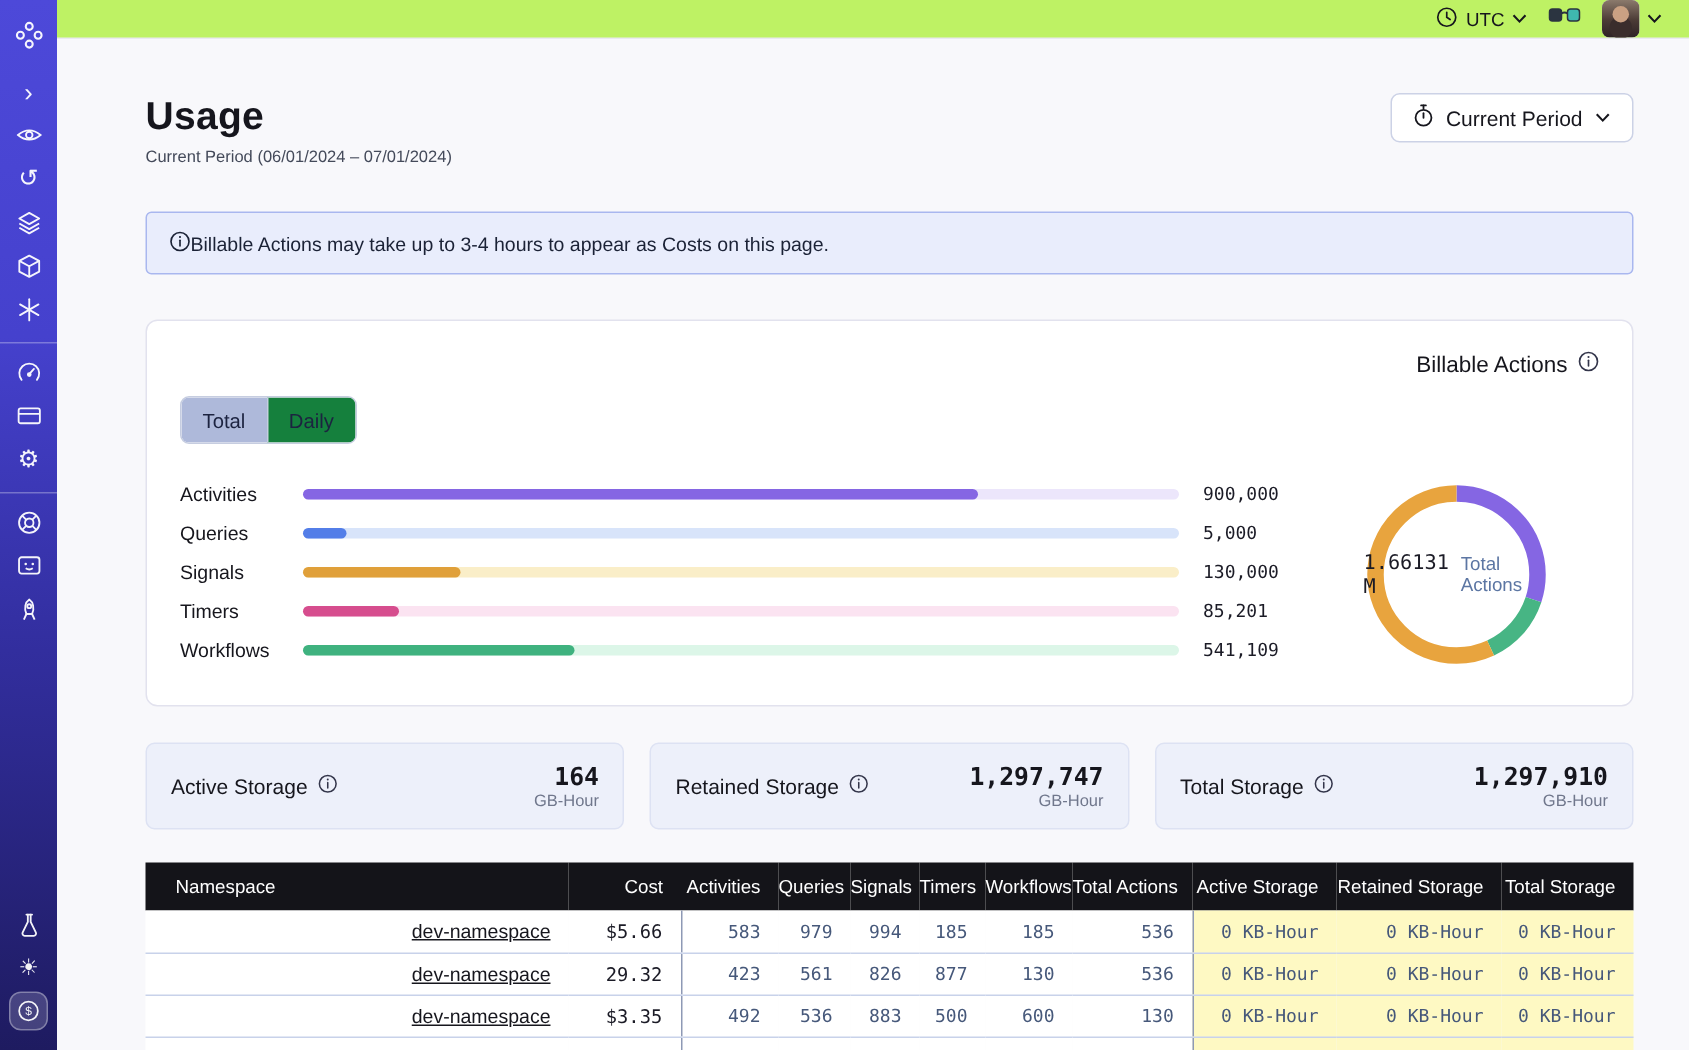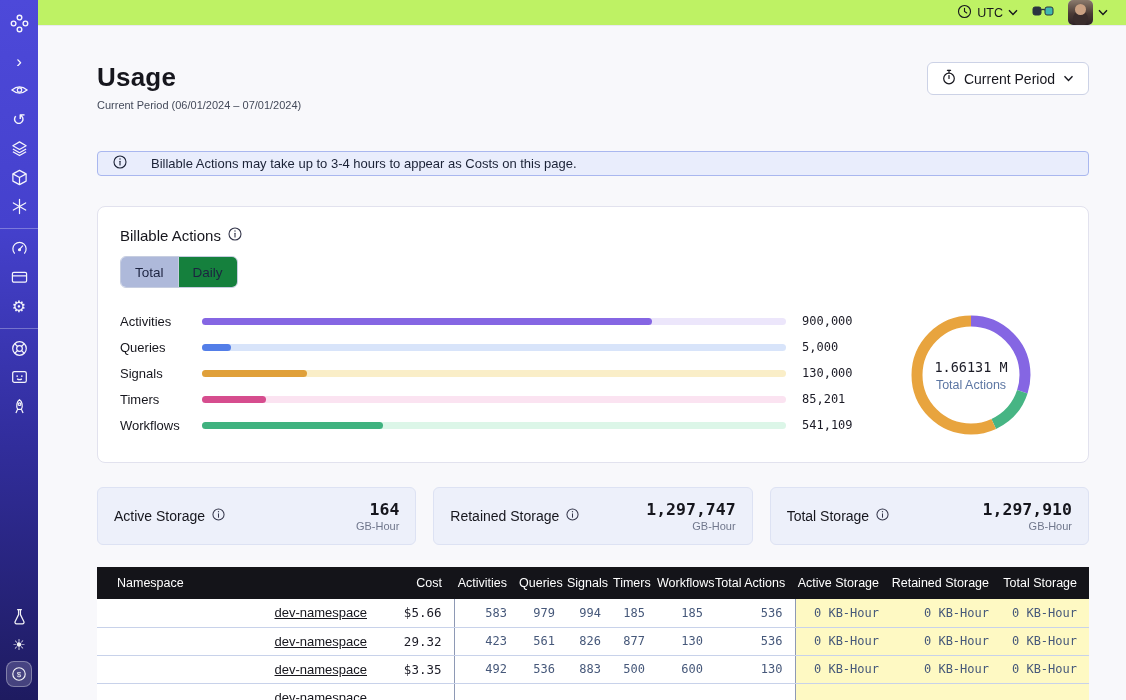--- a/index.html
+++ b/index.html
@@ -33,42 +33,42 @@
     background:#caa183; box-shadow:0 9px 0 2px #3a2d2c; }
 
   .content { flex:1; padding:36px 37px 0 59px; }
 
   .title-row { display:flex; justify-content:space-between; align-items:flex-start; }
   .page-title { font-size:26px; font-weight:600; letter-spacing:.2px; }
   .page-subtitle { font-size:11px; color:#444a5a; margin-top:6px; }
   .period-btn { display:flex; align-items:center; gap:8px; background:#fff; border:1px solid #ccd2e6;
     border-radius:6px; height:33px; padding:0 14px; font-size:14px; color:#16161d; cursor:pointer; }
 
-  .banner { margin-top:40px; background:#e9edfc; border:1px solid #a9b7ef; border-radius:4px;
-    height:25px; display:flex; align-items:center; gap:24px; padding:0 15px; font-size:13px; color:#1b2236; }
+  .banner { margin-top:30px; background:#e9edfc; border:1px solid #a9b7ef; border-radius:4px;
+    height:42px; display:flex; align-items:center; gap:0; padding:0 15px; font-size:13px; color:#1b2236; }
 
   
   .card { margin-top:30px; background:#fff; border:1px solid #e2e2ee; border-radius:8px; padding:20px 22px 20px; }
-  .card-title-row { display:flex; align-items:center; gap:7px; font-size:15px; color:#16161d; }
+  .card-title-row { display:flex; align-items:center; gap:7px; font-size:15px; color:#16161d;justify-content:flex-end; }
   .tabs { display:inline-flex; border:1px solid #c6cde0; border-radius:6px; overflow:hidden; margin-top:12px; }
   .tab { height:30px; padding:0 14px; display:flex; align-items:center; font-size:13.5px; cursor:pointer; background:#15803d; color:#1c2340; }
   .tab.selected { background:#aeb9da; }
   .tab + .tab { border-left:1px solid #c6cde0; }
 
   .chart-area { display:flex; margin-top:20px; }
   .bars-col { flex:1; padding-top:4px; }
   .bar-row { display:flex; align-items:center; height:18px; margin-bottom:8px; }
   .bar-label { width:82px; font-size:13px; color:#16161d; }
   .bar-track { flex:1; height:7px; border-radius:4px; position:relative; margin-right:16px; }
   .bar-fill { position:absolute; left:0; top:0; height:7px; border-radius:4px; }
   .bar-value { width:74px; font-family:"DejaVu Sans Mono", monospace; font-size:12px; color:#1b1b26; }
 
   .donut-col { width:190px; display:flex; align-items:center; justify-content:center; }
   .donut-wrap { position:relative; width:124px; height:124px; }
-  .donut-center { position:absolute; inset:0; display:flex; flex-direction:column; align-items:center; justify-content:center; gap:3px; }
+  .donut-center { position:absolute; inset:0; display:flex; flex-direction:row; align-items:center; justify-content:center; gap:3px; }
   .donut-value { font-family:"DejaVu Sans Mono", monospace; font-size:13.5px; color:#1b1b26; }
   .donut-label { font-size:12.5px; color:#5c76a3; }
 
   
   .storage-row { display:flex; gap:17px; margin-top:24px; }
   .storage-card { flex:1; background:#edf0fa; border:1px solid #dde2f3; border-radius:6px; height:58px;
     display:flex; align-items:center; justify-content:space-between; padding:0 16px; }
   .storage-label { display:flex; align-items:center; gap:7px; font-size:14px; color:#16161d; }
   .storage-val-block { text-align:right; }
   .storage-value { font-family:"DejaVu Sans Mono", monospace; font-size:16.5px; font-weight:700; color:#16161d; }

